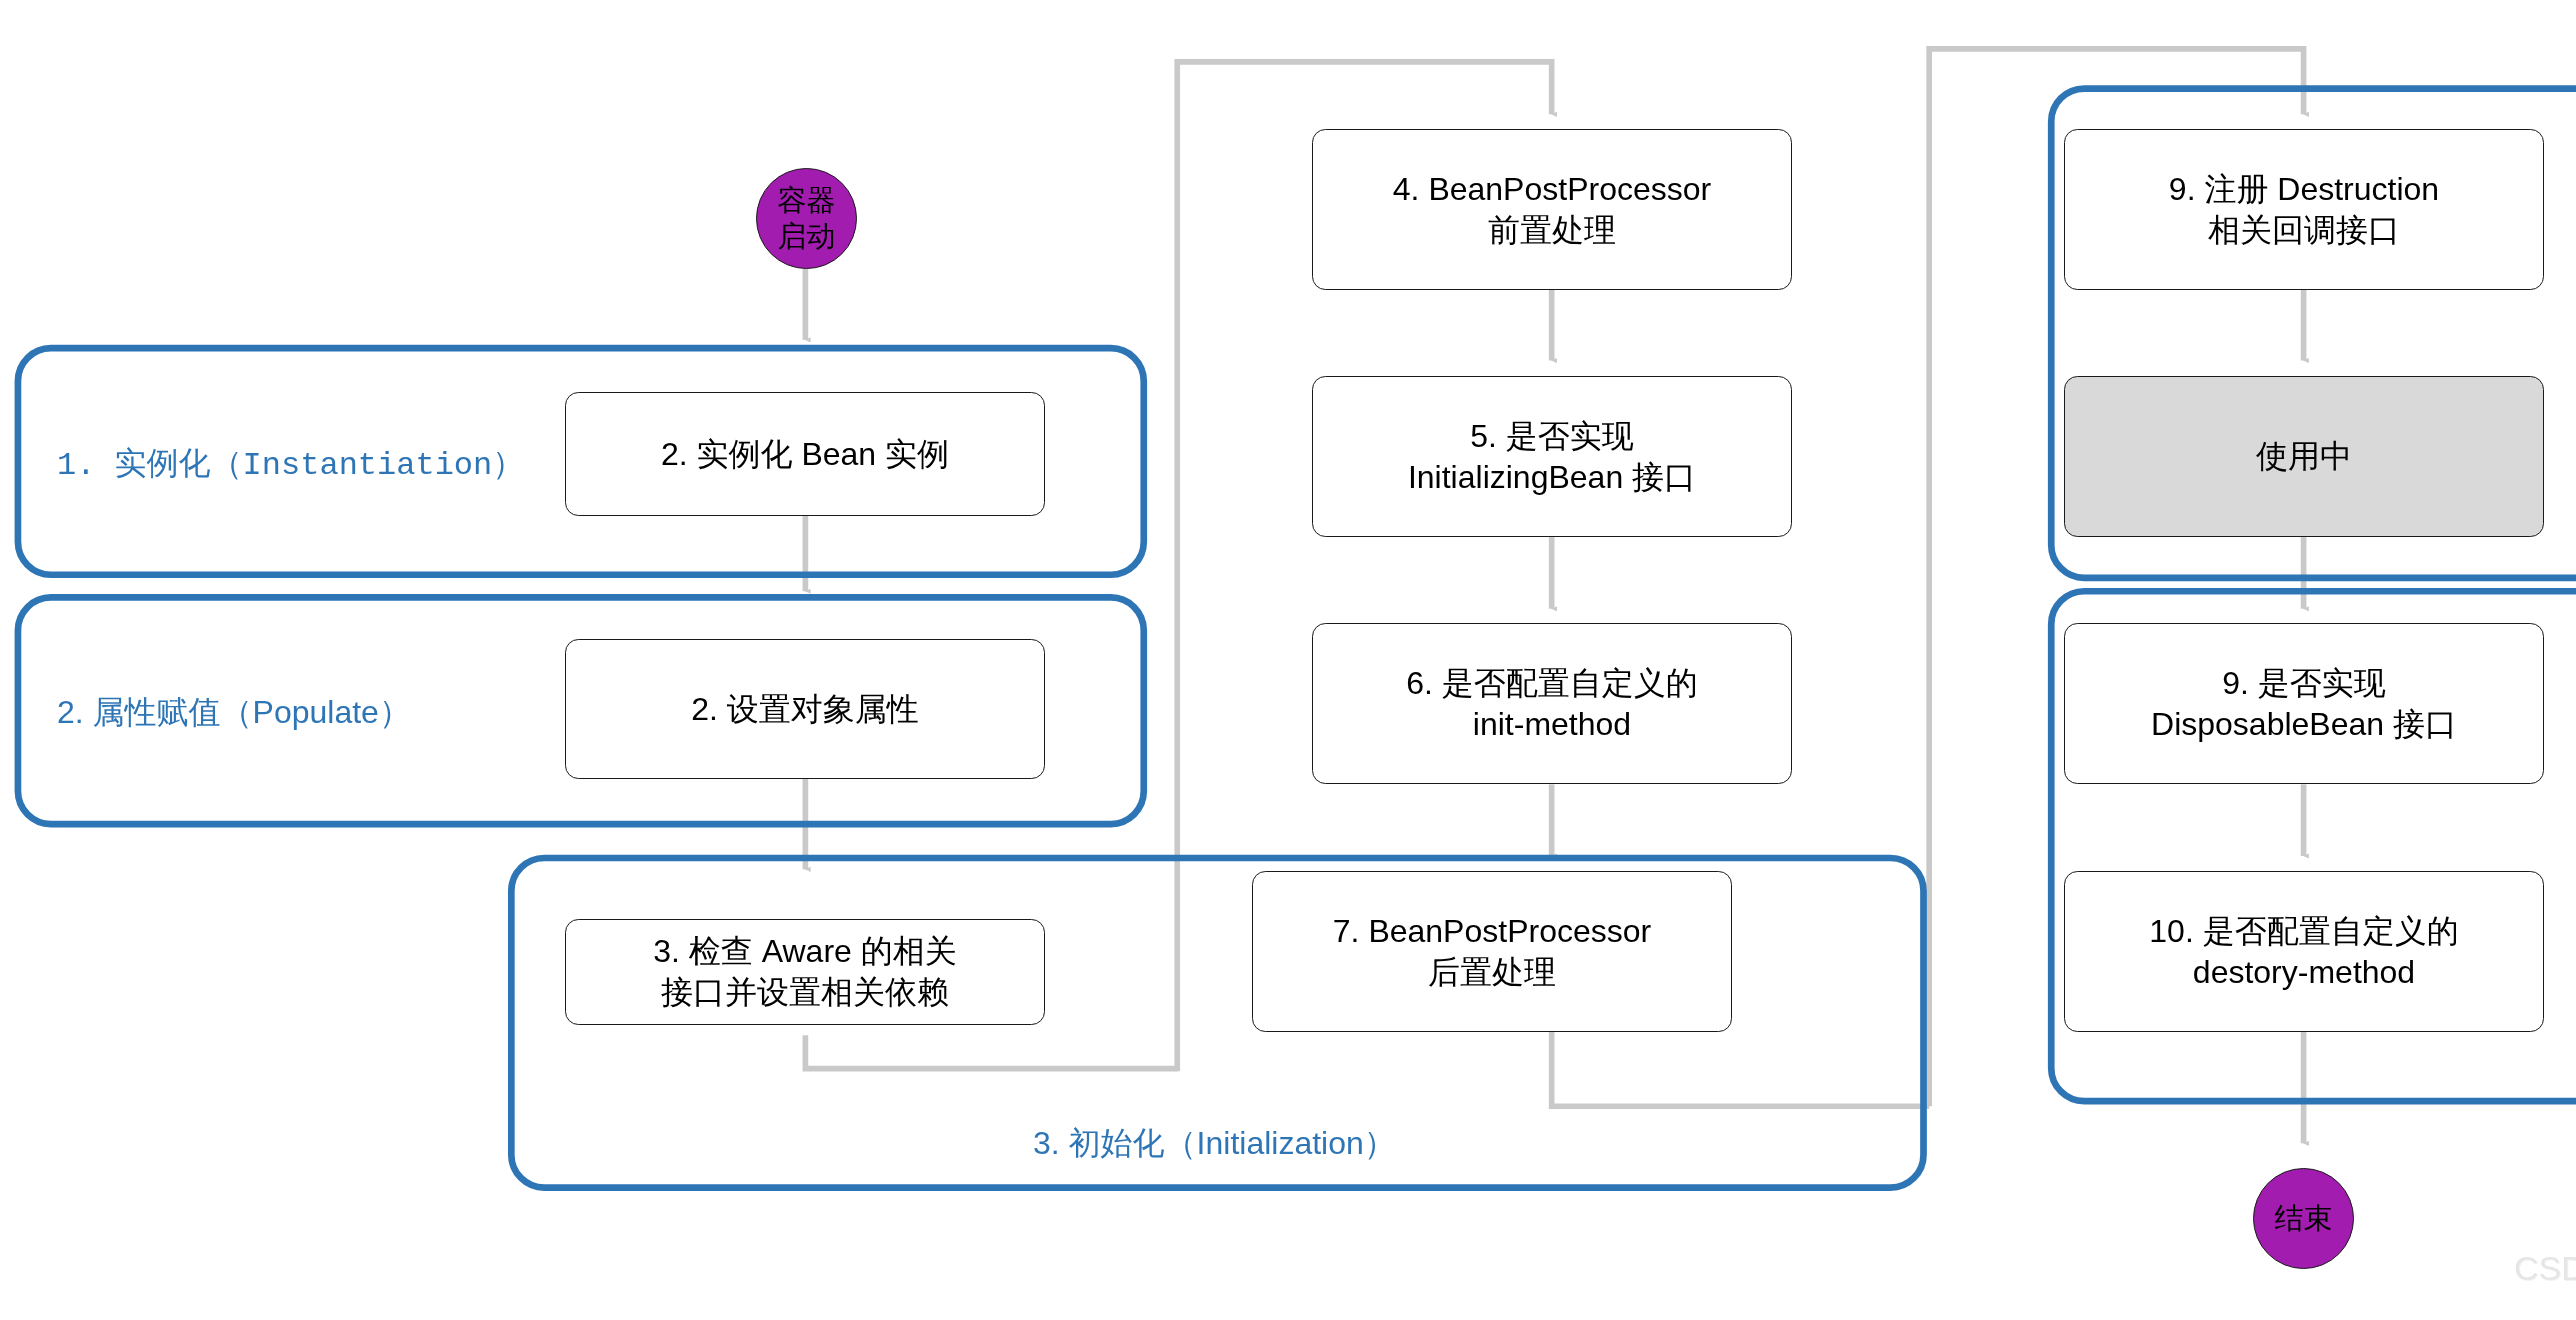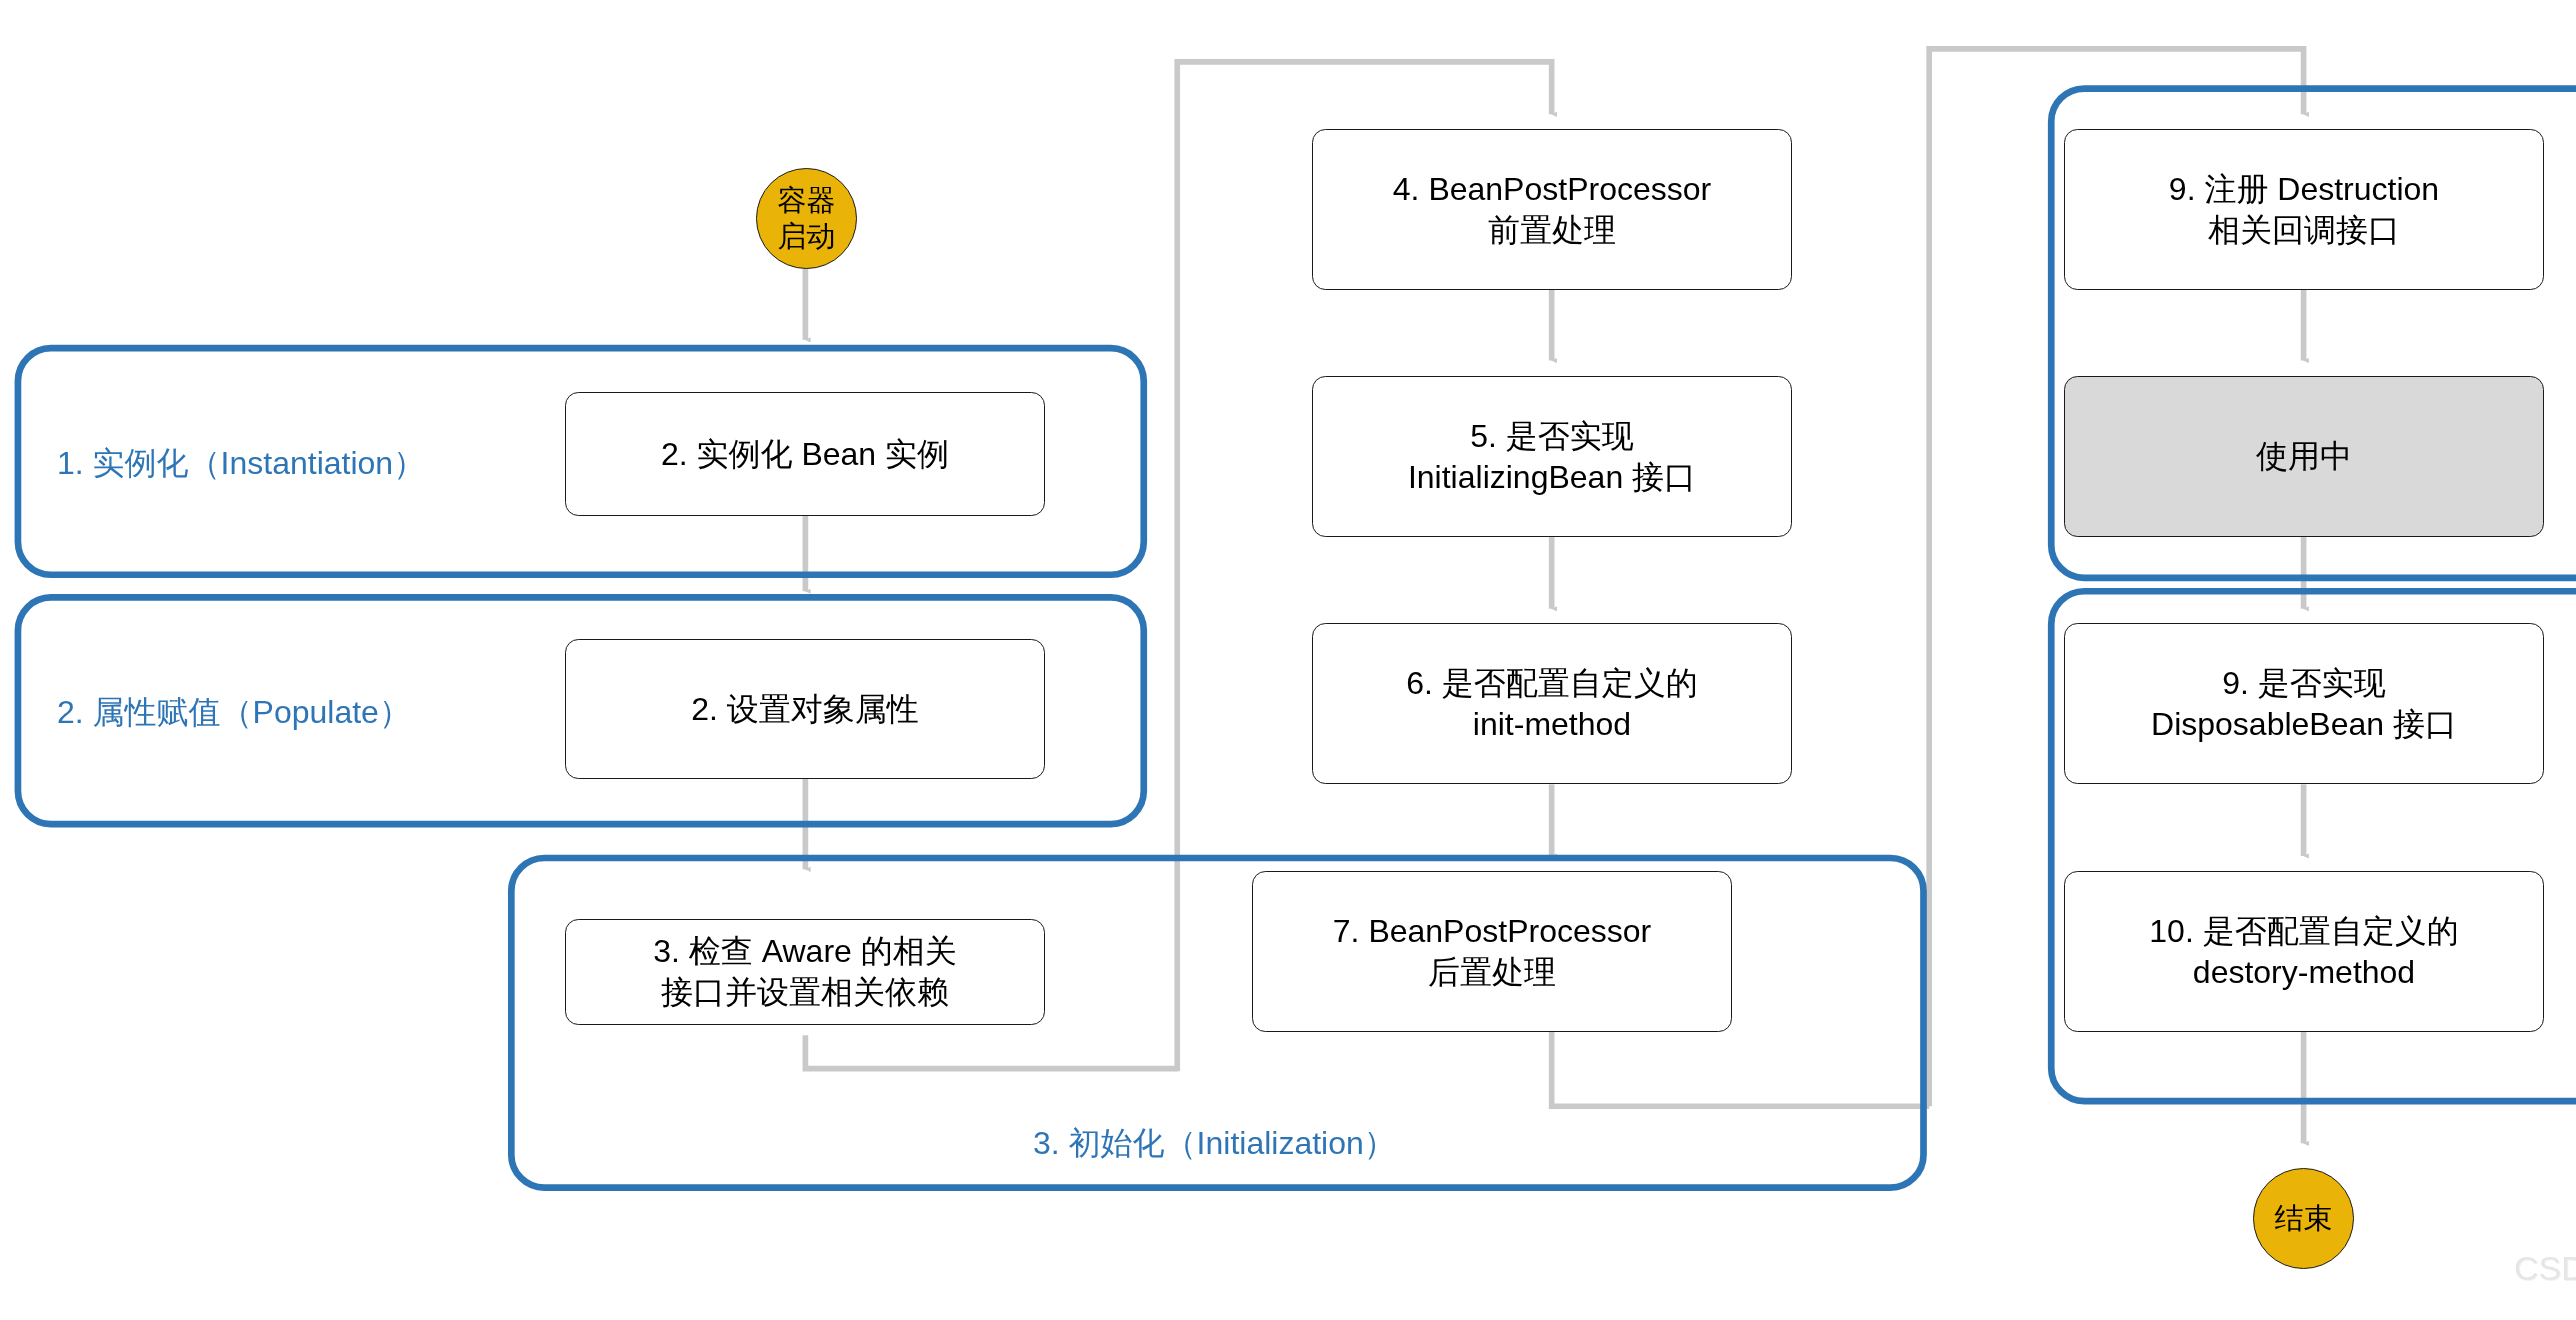--- a/index.html
+++ b/index.html
@@ -3,21 +3,21 @@
 <meta charset="utf-8">
 <style>
   html,body{margin:0;padding:0;background:#ffffff;}
   body{width:3075px;height:1320px;overflow:hidden;font-family:"Liberation Sans","DejaVu Sans",sans-serif;}
   #stage{position:relative;width:3075px;height:1320px;background:#fff;}
   svg.layer{position:absolute;left:0;top:0;width:3075px;height:1320px;}
   .node{position:absolute;box-sizing:border-box;display:flex;align-items:center;justify-content:center;text-align:center;}
   .proc{border:1.5px solid #1a1a1a;border-radius:13.4px;background:#ffffff;}
   .proc.gray{background:#d9d9d9;}
   .proc .txt{font-size:32px;line-height:1.28;color:#000;font-weight:400;letter-spacing:0px;}
-  .circ{border:1.5px solid #1a1a1a;border-radius:50%;background:#eab308;justify-content:center;}
+  .circ{border:1.5px solid #1a1a1a;border-radius:50%;background:#a21caf;justify-content:center;}
   .circ .txt{font-size:29px;line-height:1.22;color:#000;}
   .grouplabel{position:absolute;color:#2e75b6;font-size:32px;white-space:nowrap;}
   .watermark{position:absolute;color:#e6e6e6;font-size:34px;white-space:nowrap;
              text-shadow:1px 1px 0 #f2f2f2;}
 </style>
 </head>
 <body>
 
 <div id="stage">
 
@@ -66,21 +66,21 @@
     </g>
   </svg>
 
   <div class="node circ" style="left:756px;top:168px;width:101px;height:101px;">
     <div class="txt">
       <span>容器</span><br>
       <span>启动</span>
     </div>
   </div>
 
-  <div class="grouplabel" style="left:57px;top:442px;">1. 实例化（Instantiation）</div>
+  <div class="grouplabel" style="left:57px;top:442px;font-family:Liberation Mono, monospace;">1. 实例化（Instantiation）</div>
   <div class="grouplabel" style="left:57px;top:691px;">2. 属性赋值（Populate）</div>
   <div class="grouplabel" style="left:1033px;top:1122px;">3. 初始化（Initialization）</div>
 
   <div class="node proc" style="left:565px;top:392px;width:480px;height:124px;">
     <div class="txt">
       <span>2. 实例化 Bean 实例</span>
     </div>
   </div>
 
   <div class="node proc" style="left:565px;top:639px;width:480px;height:140px;">

